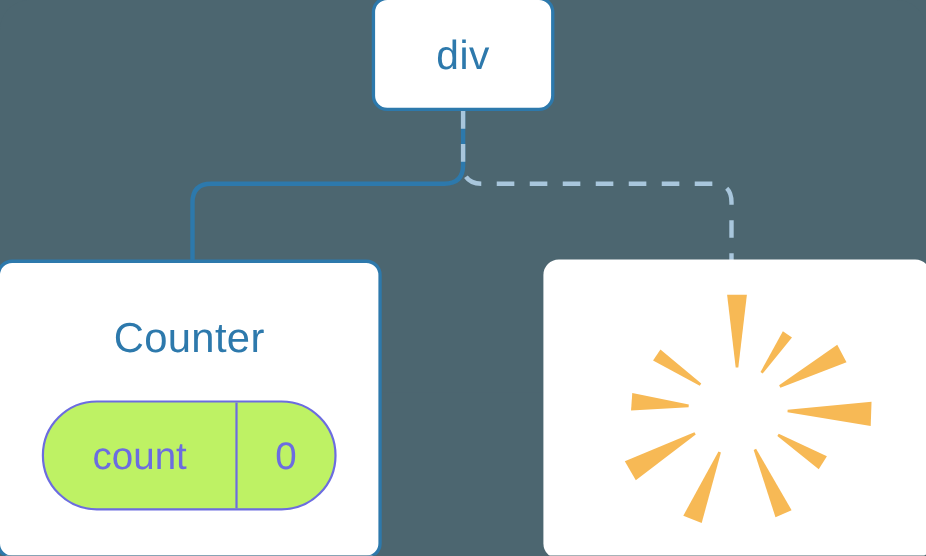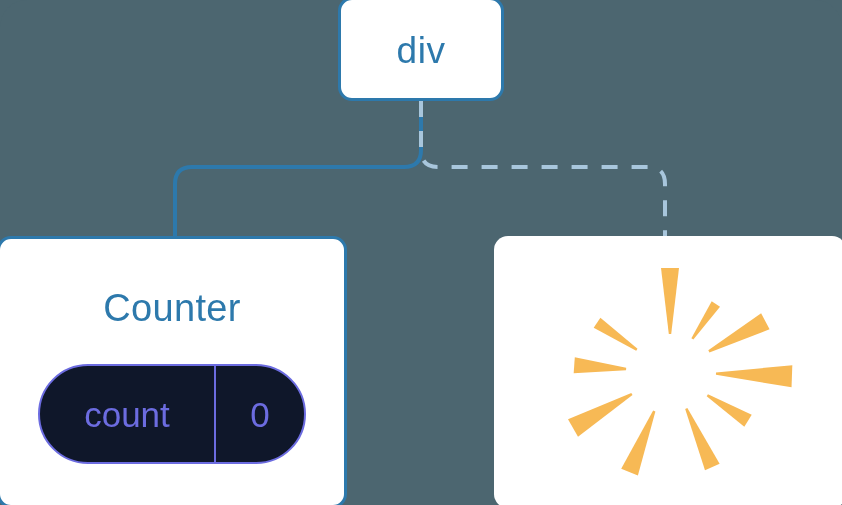--- a/index.html
+++ b/index.html
@@ -81,21 +81,21 @@
   
   .state-pill {
     margin-top: 37px;
     width: 268px;
     height: 100px;
     border: 2px solid #6c6ce0;
     border-radius: 50px;
     display: flex;
     align-items: stretch;
     box-sizing: border-box;
-    background: #0f172a;
+    background: #bef264;
   }
   .state-pill .pill-key {
     flex: 0 0 174px;
     display: flex;
     align-items: center;
     justify-content: center;
     border-right: 2px solid #6c6ce0;
     font-size: 35px;
     color: #6c6ce0;
     line-height: 1;

